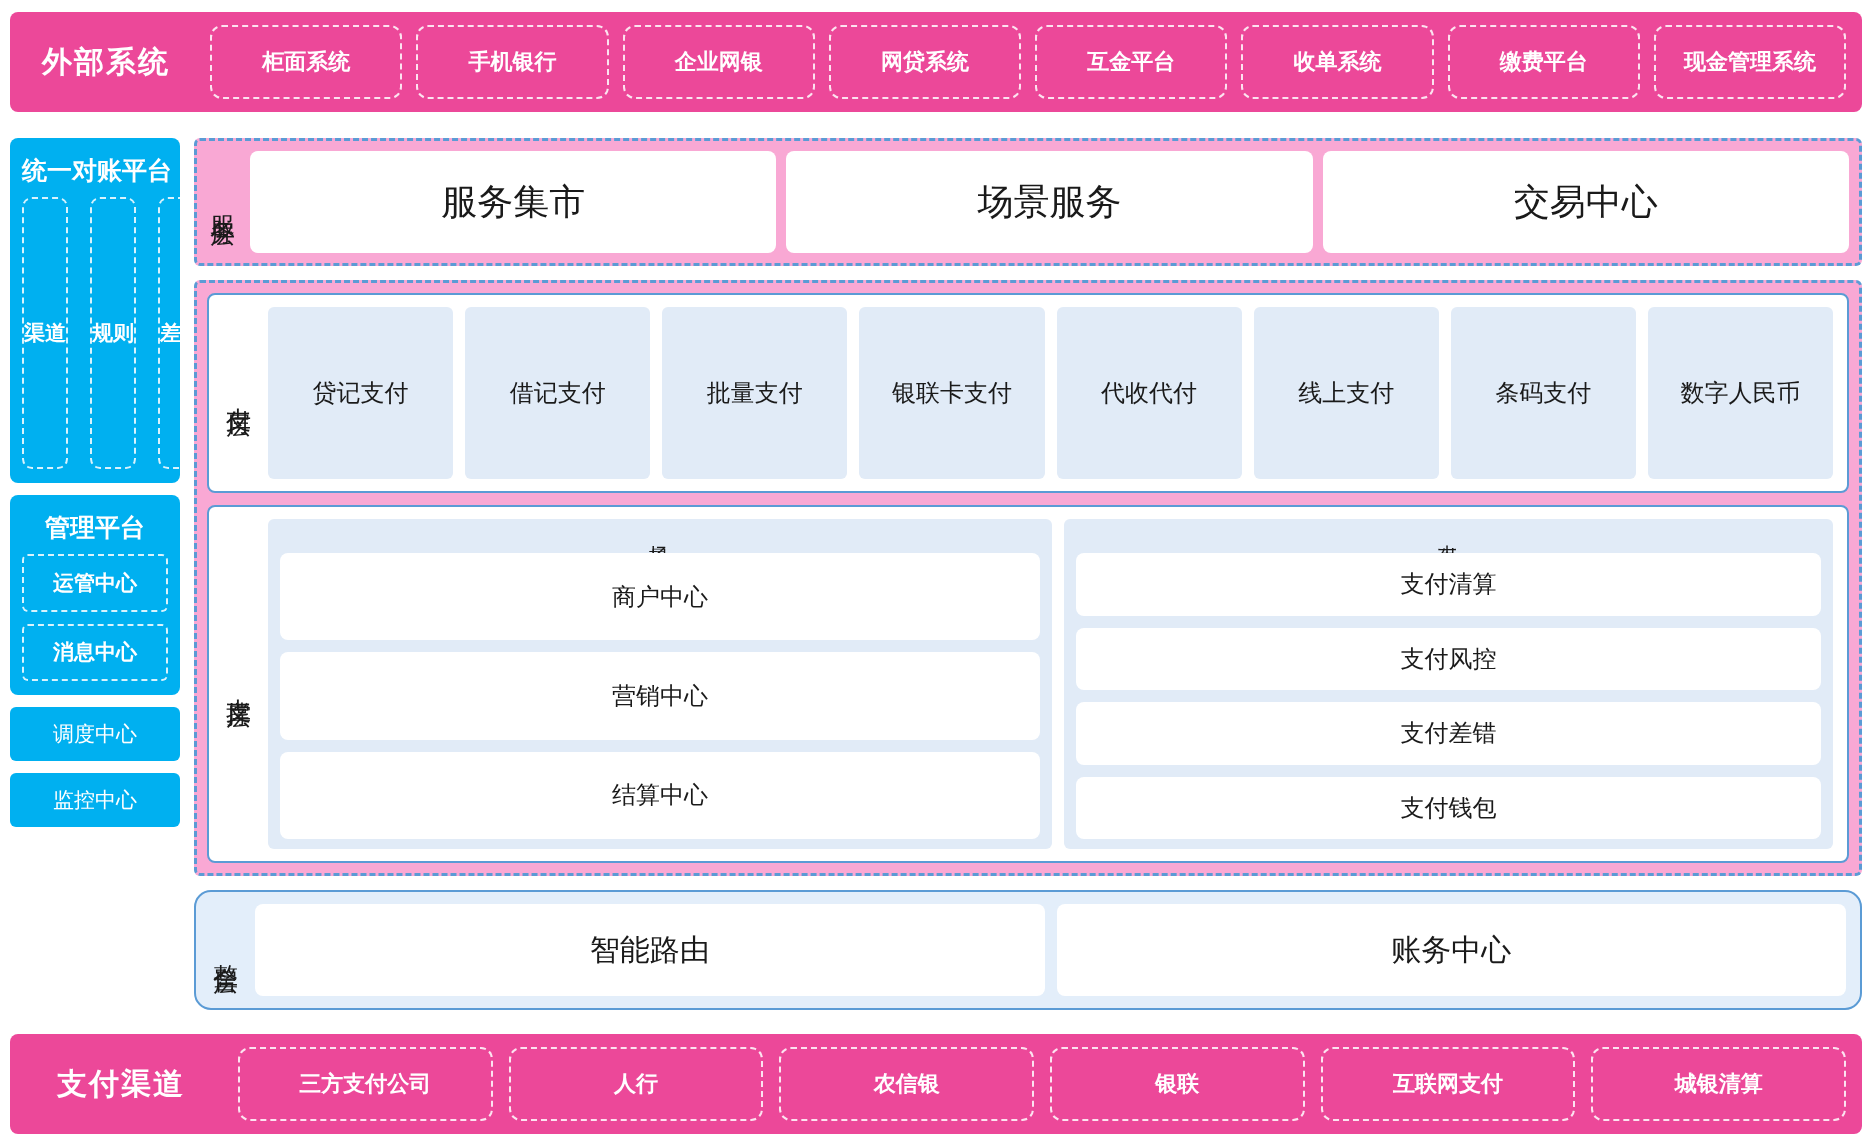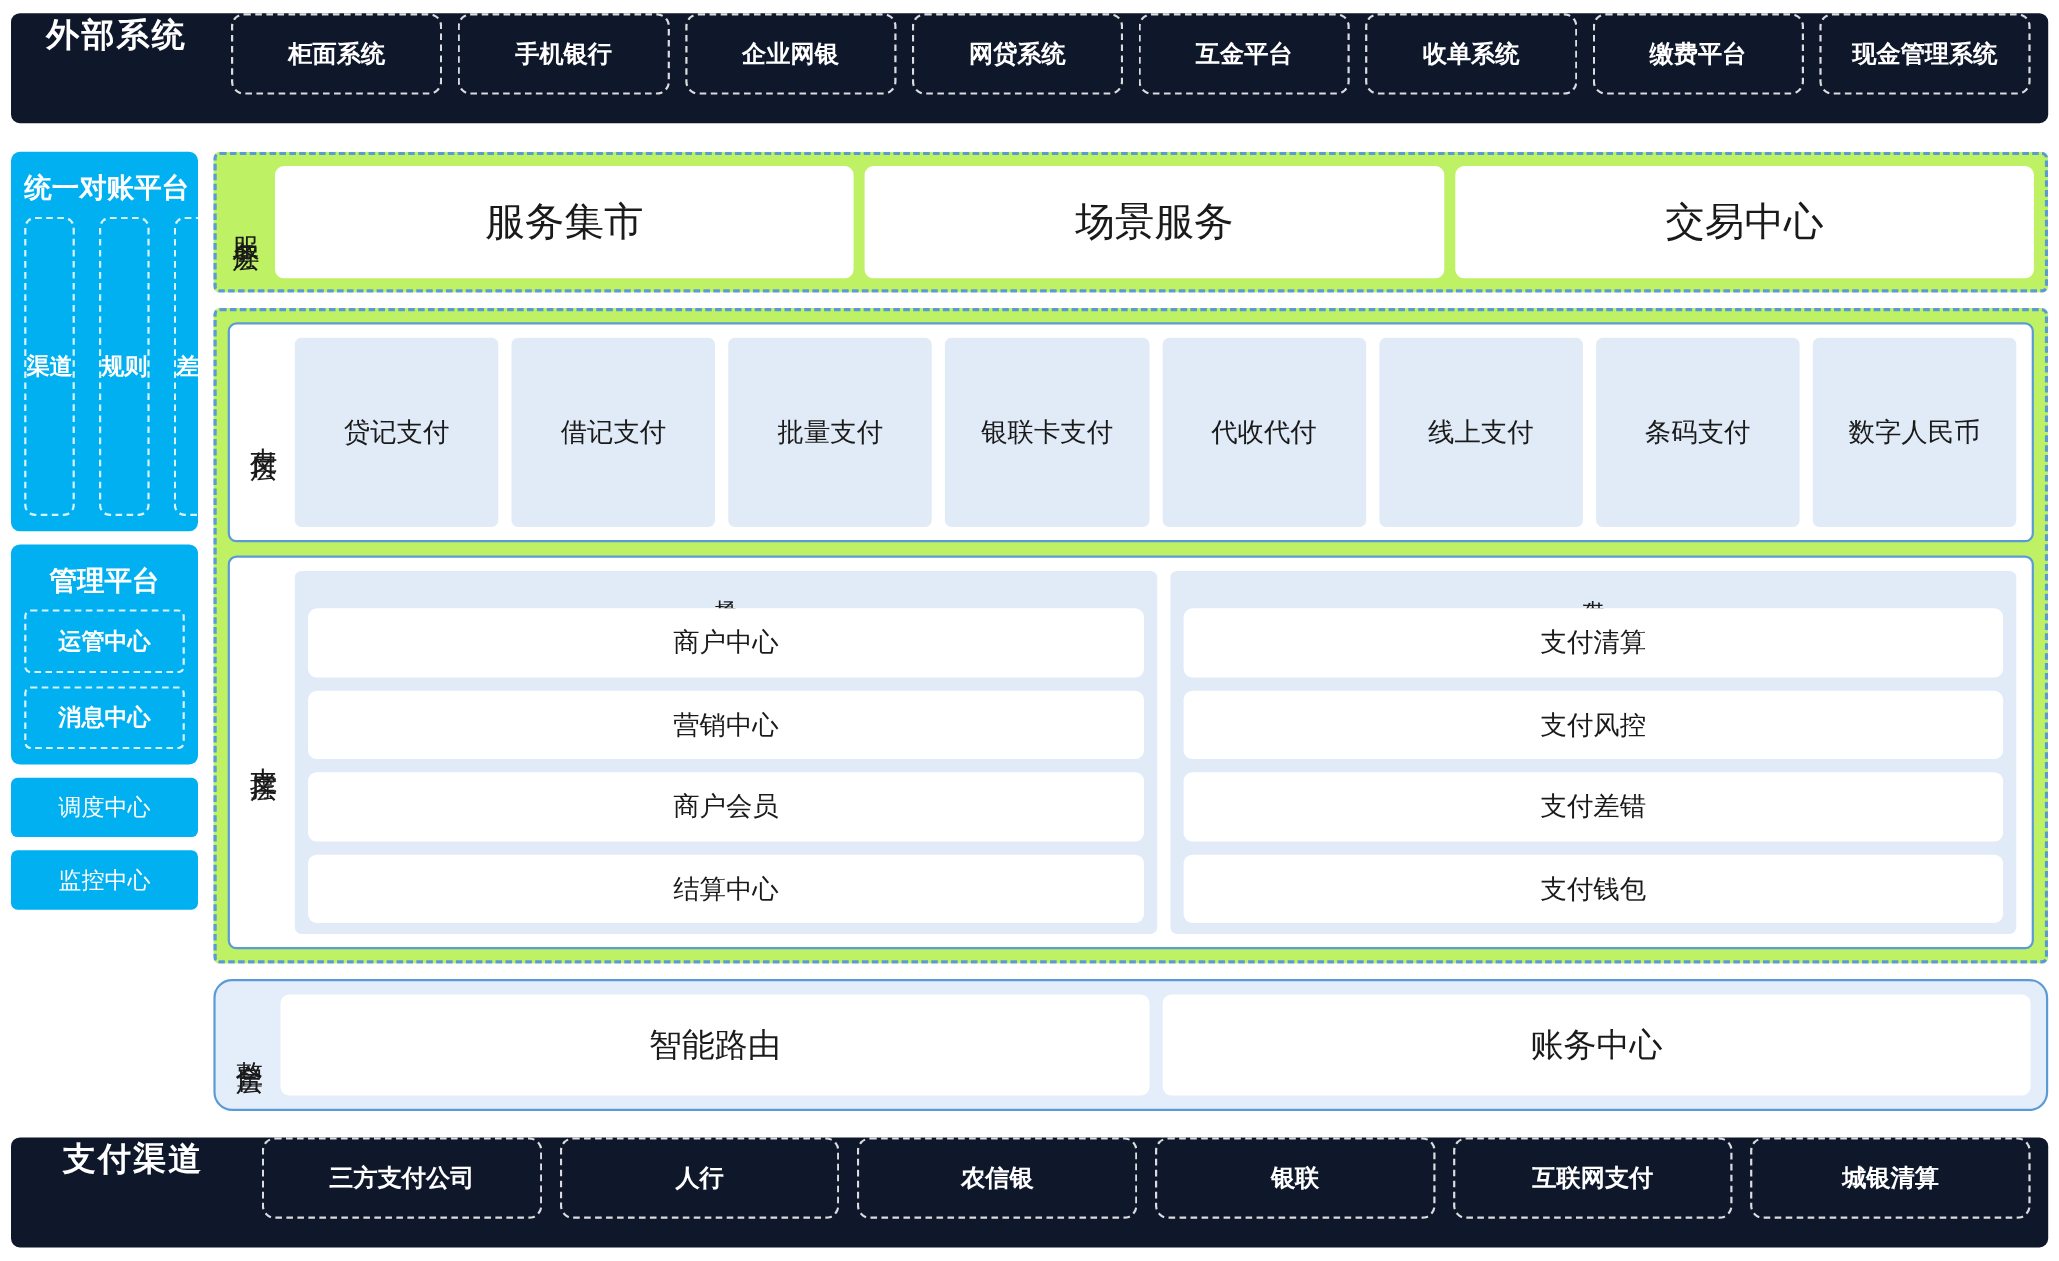--- a/index.html
+++ b/index.html
@@ -14,24 +14,24 @@
     position: relative;
     width: 1872px;
     height: 1146px;
     padding: 12px 10px;
     display: flex;
     flex-direction: column;
   }
 
   
   .blue-bar {
-    background: #0f172a;
-    border-radius: 8px;
-    display: flex;
-    align-items: flex-start;
+    background: #ec4899;
+    border-radius: 8px;
+    display: flex;
+    align-items: center;
     flex: none;
   }
   .bar-title {
     color: #ffffff;
     font-size: 30px;
     font-weight: 700;
     letter-spacing: 2px;
     white-space: nowrap;
     text-align: center;
   }
@@ -114,21 +114,21 @@
     display: flex;
     flex-direction: column;
     gap: 14px;
     min-width: 0;
   }
 
   
   .dash-group {
     border: 3px dashed #5b9bd5;
     border-radius: 6px;
-    background: #bef264;
+    background: #f9a8d4;
     padding: 10px;
     display: flex;
     flex-direction: column;
   }
   .dash-group.service { flex: 0 0 128px; }
   .dash-group.core { flex: 1 1 auto; gap: 12px; min-height: 0; }
 
   
   .vlabel {
     writing-mode: vertical-rl;
@@ -307,21 +307,20 @@
         </div>
 
         <div class="panel support">
           <div class="vlabel">支撑层</div>
           <div class="sub-wrap">
 
             <div class="sub-group scene">
               <div class="vlabel small">场景支撑</div>
               <div class="sub-tile">商户中心</div>
               <div class="sub-tile">营销中心</div>
-              <div class="sub-tile">商户会员</div>
               <div class="sub-tile">结算中心</div>
             </div>
 
             <div class="sub-group paysup">
               <div class="vlabel small">支付支撑</div>
               <div class="sub-tile">支付清算</div>
               <div class="sub-tile">支付风控</div>
               <div class="sub-tile">支付差错</div>
               <div class="sub-tile">支付钱包</div>
             </div>

